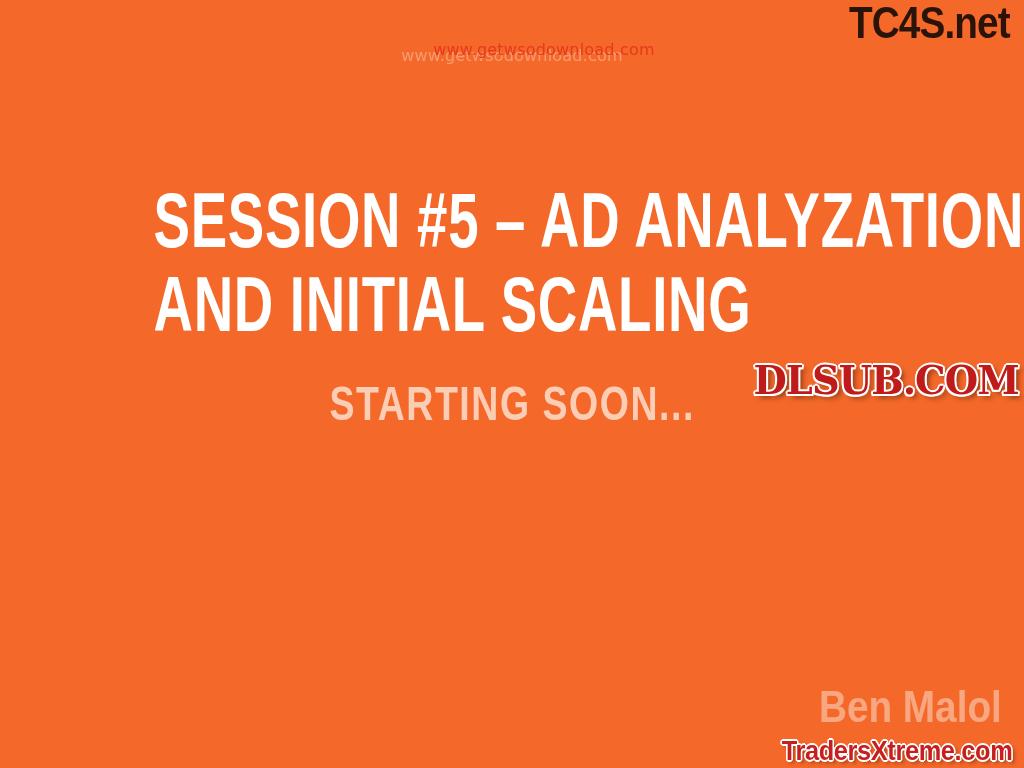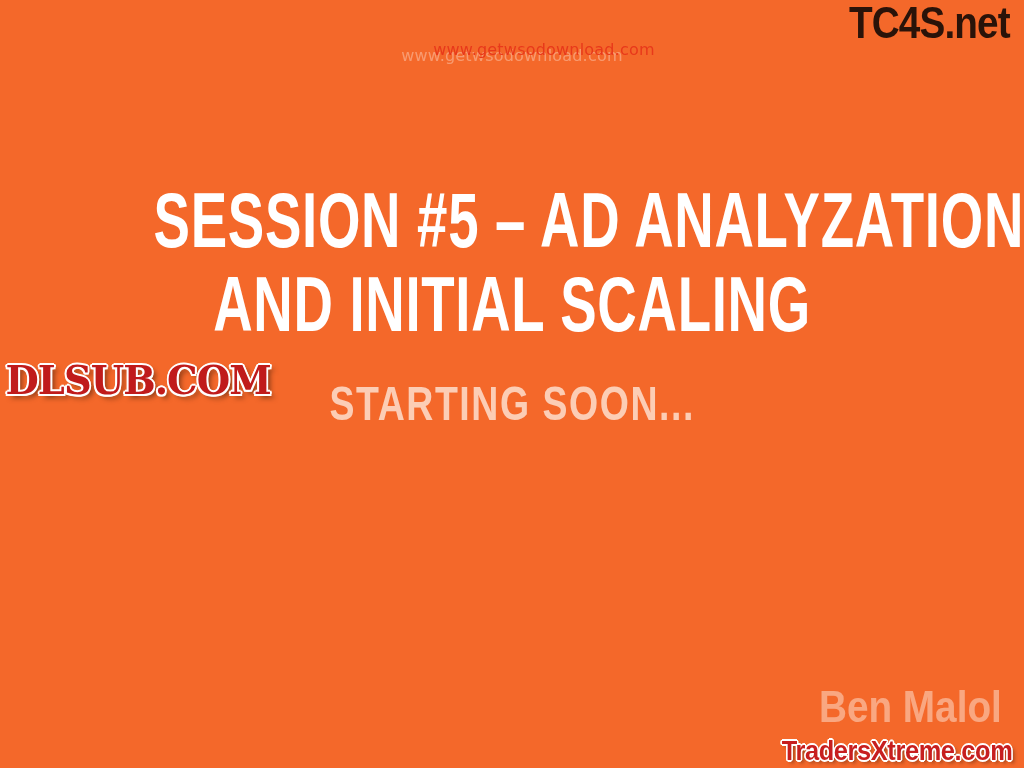--- a/index.html
+++ b/index.html
@@ -83,21 +83,20 @@
     z-index: 0;
   }
   .tc4s { z-index: 1; }
 
   
   .headline {
     position: absolute;
     left: 0;
     top: 178px;
     width: 1024px;
-    text-align: center;
     color: #FFFFFF;
     font-family: "Liberation Sans", sans-serif;
     font-weight: bold;
     font-size: 78px;
     line-height: 84px;
     letter-spacing: 1px;
     text-transform: uppercase;
   }
   .headline .ln {
     display: block;
@@ -125,21 +124,21 @@
     transform: scaleX(0.78);
     white-space: nowrap;
   }
 
   
   .dlsub {
     position: absolute;
     left: 0;
     top: 356px;
     width: 1024px;
-    text-align: left;
+    text-align: right;
     pointer-events: none;
   }
   .dlsub span {
     display: inline-block;
     font-family: "DejaVu Serif", "Liberation Serif", serif;
     font-weight: bold;
     font-size: 40px;
     letter-spacing: -1px;
     transform: scaleX(0.96);
     color: #C01B1B;

